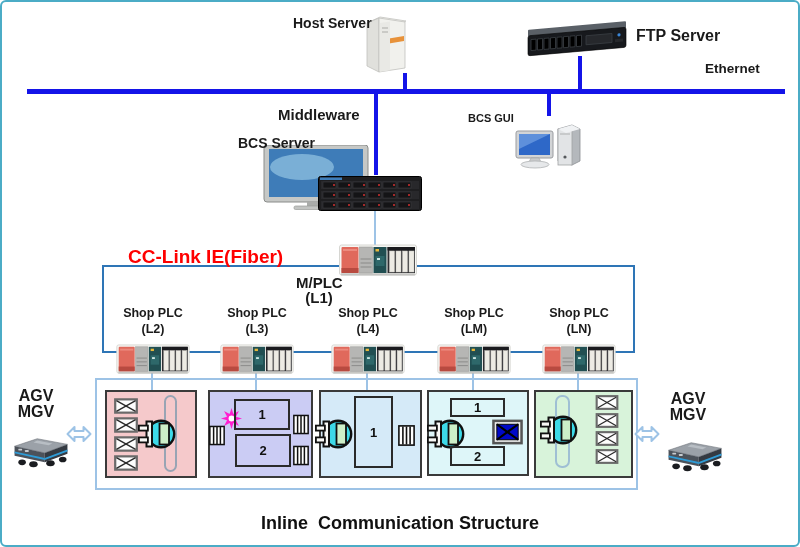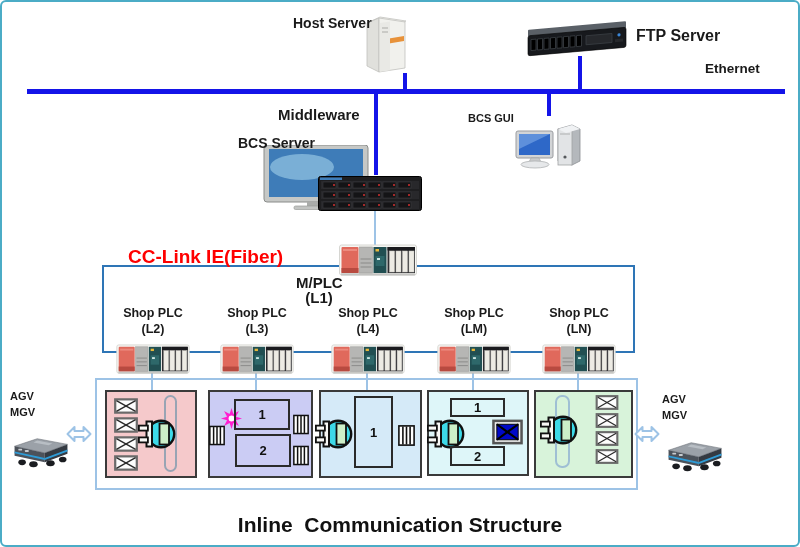--- a/index.html
+++ b/index.html
@@ -21,24 +21,24 @@
   .plc-group .icon{left:2px;top:39px;width:76px;height:31px;}
   .plc-group .drop{position:absolute;left:38px;top:68px;width:2px;height:17px;background:#9DC3E6;z-index:1;}
   .floor{position:absolute;left:93px;top:376px;width:543px;height:112px;
          border:2px solid #9DC3E6;background:#fff;box-sizing:border-box;z-index:2;}
   .cell{position:absolute;border:2px solid #3A3A3A;box-sizing:border-box;z-index:3;}
   .cell .eq{position:absolute;}
   .track{position:absolute;border:2px solid #98A4B4;border-radius:7px;box-sizing:border-box;}
   .station{position:absolute;border:2px solid #2A2A2A;box-sizing:border-box;
            display:flex;align-items:center;justify-content:center;
            font-weight:bold;font-size:13px;color:#111;}
-  .agv-label{position:absolute;font-weight:bold;font-size:11px;
+  .agv-label{position:absolute;text-align:center;font-weight:bold;font-size:16px;
              line-height:16px;color:#1a1a1a;z-index:5;}
   .title{position:absolute;left:0;top:511px;width:100%;text-align:center;
-         font-weight:bold;font-size:21px;color:#111;white-space:pre;z-index:6;}
+         font-weight:bold;font-size:18px;color:#111;white-space:pre;z-index:6;}
 </style>
 </head>
 <body>
 
 <svg width="0" height="0" style="position:absolute">
   <defs>
     <symbol id="plc" viewBox="0 0 78 33">
       <rect x="0.5" y="1" width="77" height="30" rx="2" fill="#F6F6F3" stroke="#D6D6D2"></rect>
       <rect x="2" y="29" width="74" height="2.5" fill="#000" opacity="0.15"></rect>
       <rect x="2.5" y="3" width="17" height="26" rx="1" fill="#E0695C"></rect>

